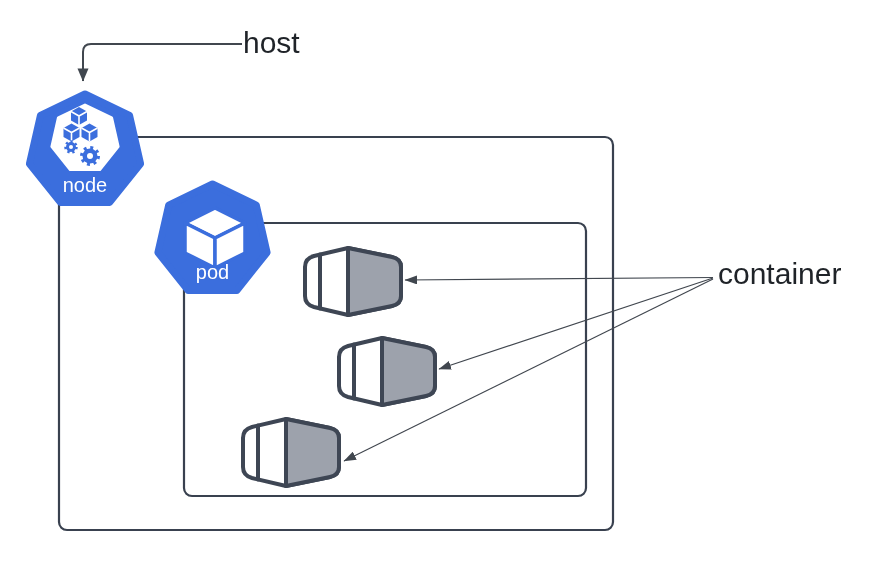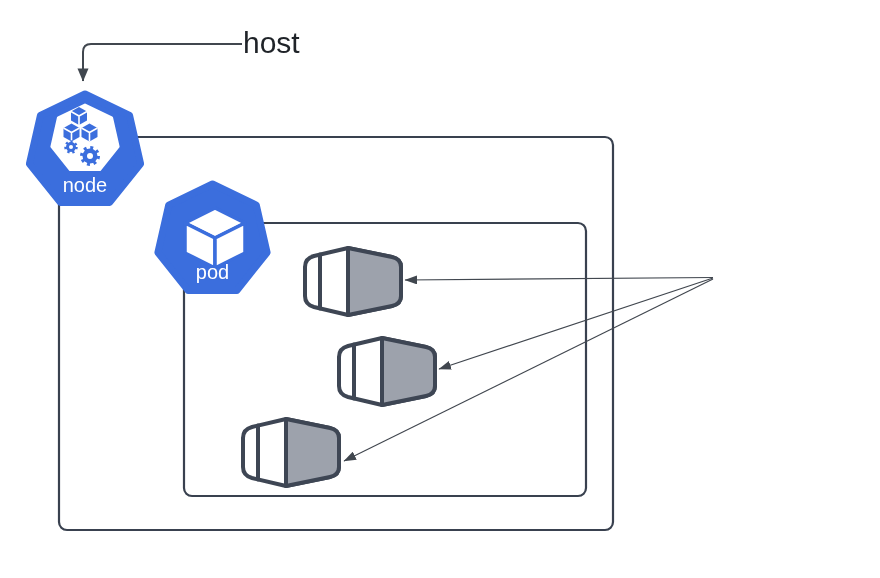--- a/index.html
+++ b/index.html
@@ -132,14 +132,15 @@
       </g>
       <text class="icon-label" x="57.5" y="97">pod</text>
     </g>
 
     <use href="#containerShape" transform="translate(300,246)"></use>
     <use href="#containerShape" transform="translate(334,336)"></use>
     <use href="#containerShape" transform="translate(238,417)"></use>
   </svg>
 
   <div class="diagram-label label-host">host</div>
+  <div class="diagram-label label-container">container</div>
 
 </div>
 
 </body></html>

